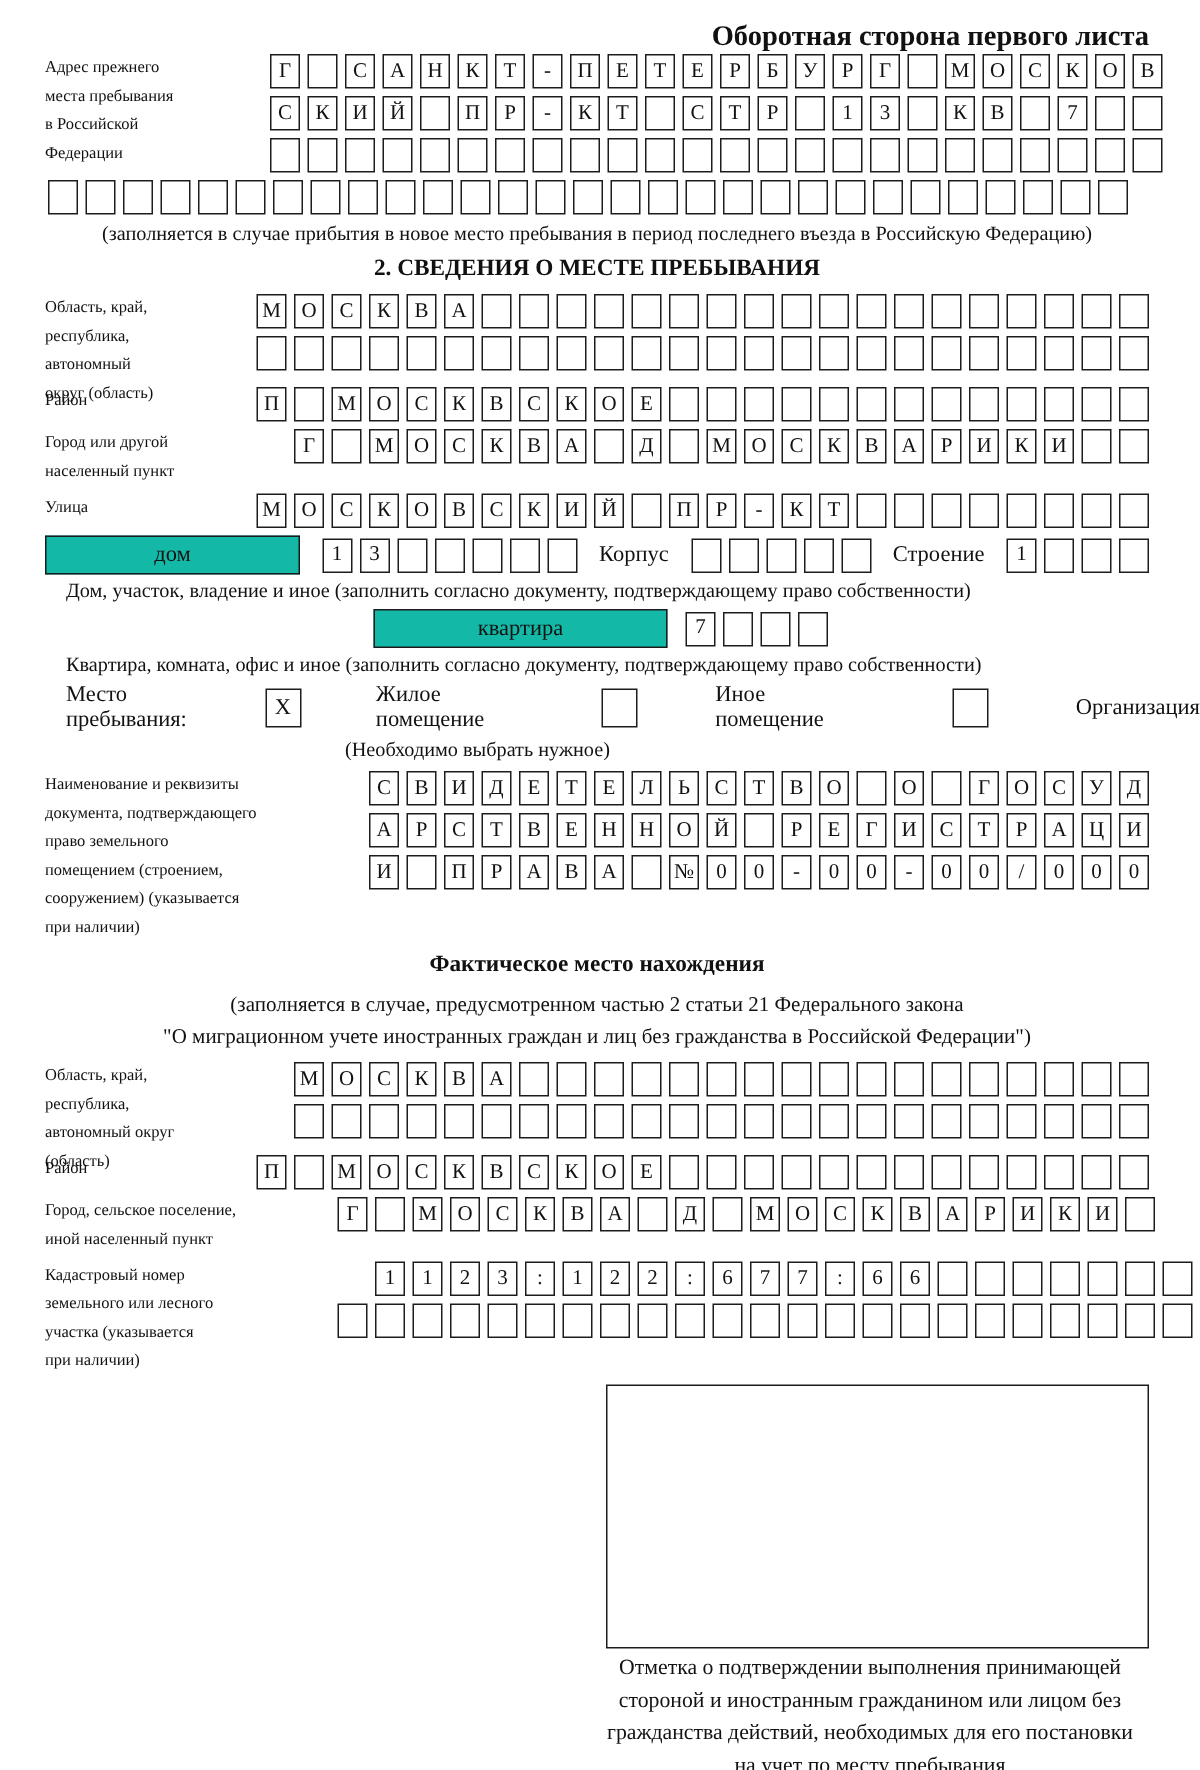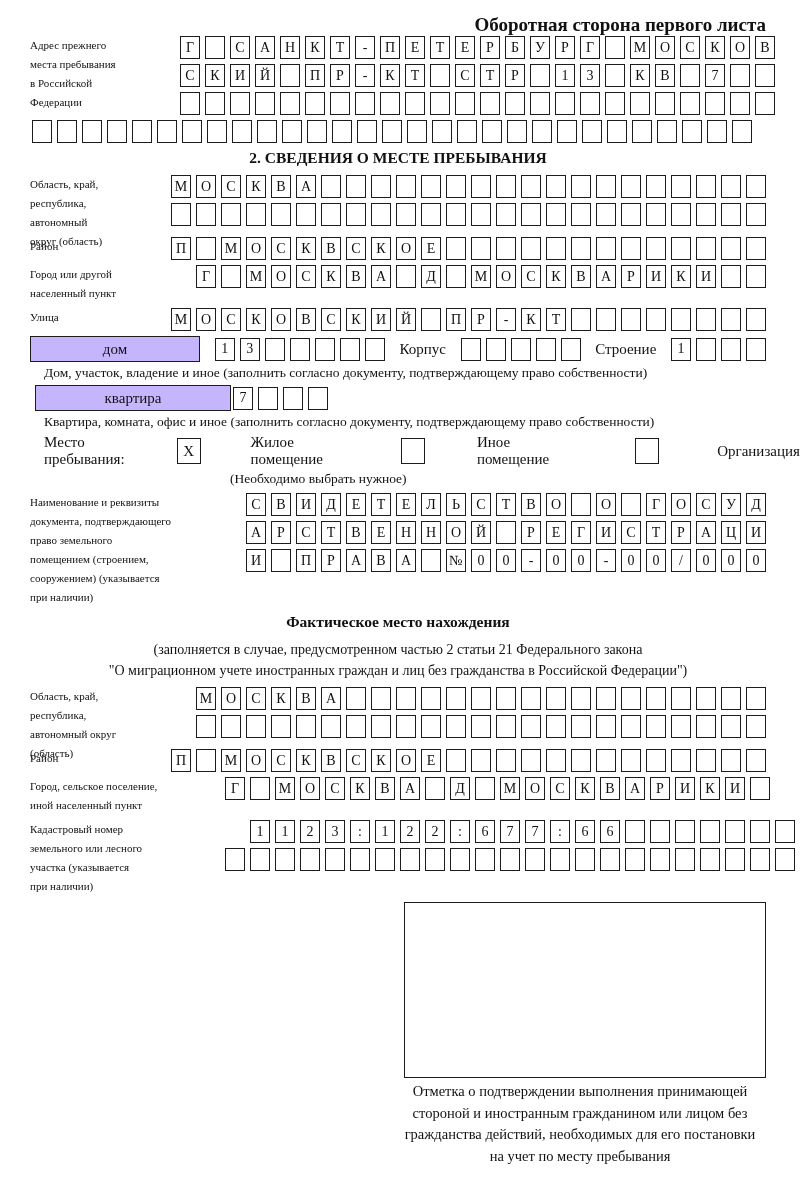--- a/index.html
+++ b/index.html
@@ -20,25 +20,25 @@
         font-size:14px;line-height:1;background:#fff;}
   .fullrow{margin:0 0 4px 2px;}
 
   .caption{font-size:13.5px;line-height:17px;}
   .center{text-align:center;margin-bottom:4px;}
   .left{margin:2px 0 4px 14px;}
   .sec-title{text-align:center;font-weight:bold;font-size:15.5px;margin:6px 0 8px 0;}
 
   .house-row{display:flex;align-items:center;justify-content:space-between;margin-top:2px;}
   .rectbox{box-sizing:border-box;border:1.5px solid #1c1c1c;height:26px;
-           display:flex;align-items:center;justify-content:center;font-size:15px;background:#c4b5fd;}
+           display:flex;align-items:center;justify-content:center;font-size:15px;background:#14b8a6;}
   .rect-dom{width:170px;}
   .rect-kv{width:196px;margin-left:5px;}
   .inl-label{font-size:15px;}
-  .apt-row{display:flex;align-items:center;gap:2px;margin-top:2px;}
+  .apt-row{display:flex;align-items:center;gap:12px;margin-top:2px;justify-content:center;}
 
   .stay-row{display:flex;align-items:center;margin:4px 0 2px 14px;font-size:15px;gap:40px;}
   .chk{box-sizing:border-box;width:24px;height:26px;border:1.5px solid #1c1c1c;
        display:flex;align-items:center;justify-content:center;font-size:15px;flex:0 0 auto;}
   .stay-row .lbl{margin-right:12px;}
   .opt1{margin:0 10px 0 10px;} .opt2{margin:0 10px 0 12px;} .opt3{margin-left:18px;}
   .chk2{margin-left:28px;} .chk3{margin-left:36px;}
   .choose{margin:2px 0 6px 200px;}
 
   .tight{margin-bottom:-14px;}
@@ -168,20 +168,21 @@
       <span class="cell"></span>
       <span class="cell"></span>
       <span class="cell"></span>
       <span class="cell"></span>
       <span class="cell"></span>
       <span class="cell"></span>
       <span class="cell"></span>
       <span class="cell"></span>
       <span class="cell"></span>
     </div>
+  <div class="caption center">(заполняется в случае прибытия в новое место пребывания в период последнего въезда в Российскую Федерацию)</div>
 
   <div class="sec-title">2. СВЕДЕНИЯ О МЕСТЕ ПРЕБЫВАНИЯ</div>
 
   <div class="field tight">
     <div class="flabel w125">
         <span class="lline">Область, край,</span>
         <span class="lline">республика,</span>
         <span class="lline">автономный</span>
         <span class="lline">округ (область)</span>
       </div>

